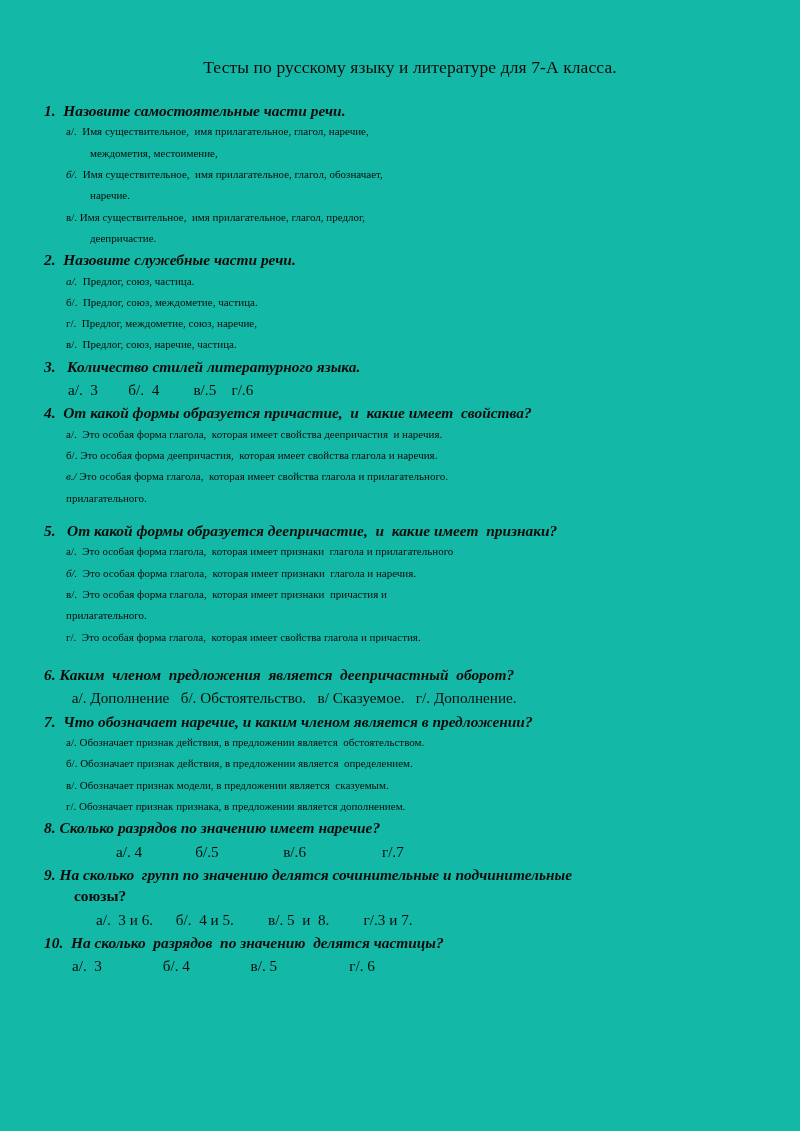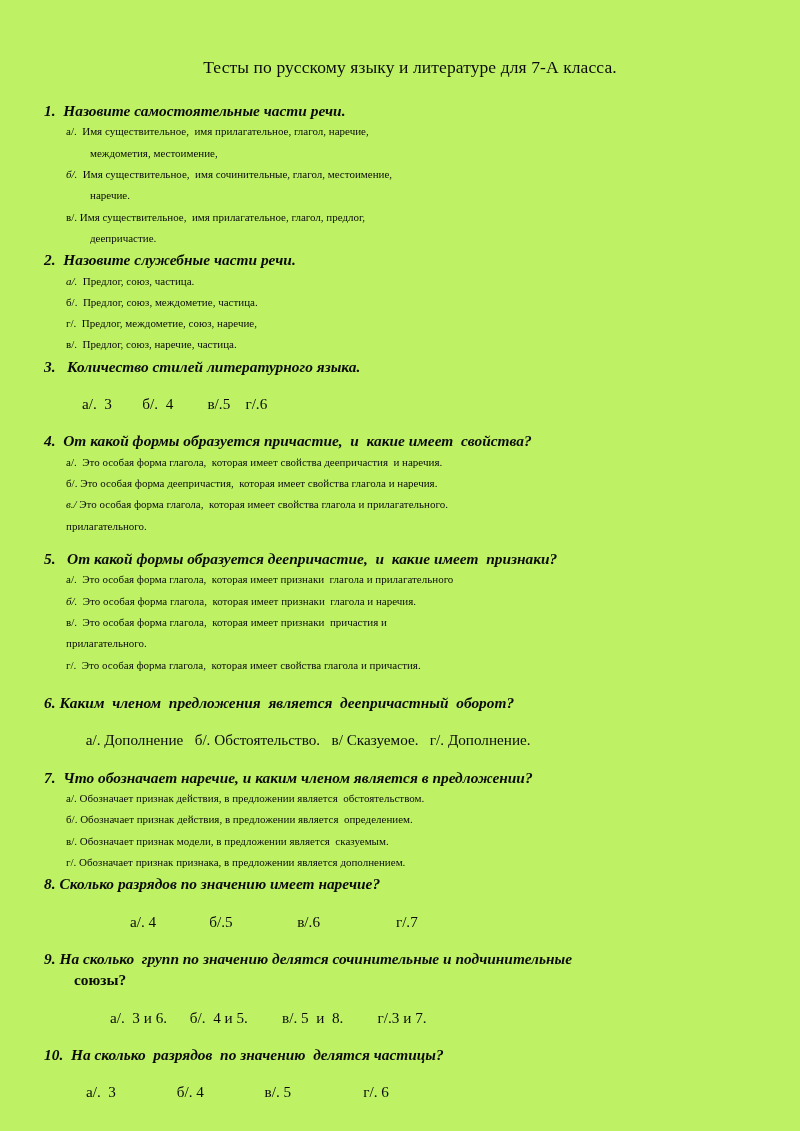--- a/index.html
+++ b/index.html
@@ -14,21 +14,21 @@
     font-family: "Liberation Serif", "DejaVu Serif", serif;
     color: #0b0b0b;
     -webkit-font-smoothing: antialiased;
   }
   .page {
     position: relative;
     width: 800px;
     height: 1131px;
     box-sizing: border-box;
     padding: 56px 44px 20px 44px;
-    background: #bef264;
+    background: #14b8a6;
     overflow: hidden;
   }
   .doc-title {
     text-align: center;
     font-size: 17.5px;
     line-height: 22px;
     font-weight: 400;
     margin: 0 0 22px 0;
     letter-spacing: .1px;
     padding-left: 20px;
@@ -59,21 +59,21 @@
   .opt-cont {
     padding-left: 46px;
   }
   .opt-flat {
     padding-left: 22px;
   }
   .opt-row {
     font-size: 15.2px;
     line-height: 21.3px;
     white-space: pre;
-    margin: 16px;
+    margin: 2px;
   }
   .gap-md { height: 11px; }
   .gap-lg { height: 16px; }
   .hang {
     padding-left: 52px;
     text-indent: -30px;
   }
   .hang-q {
     padding-left: 30px;
     text-indent: -30px;
@@ -87,21 +87,21 @@
 <body>
 
 <div class="page">
 
   <div class="doc-title">Тесты по русскому языку и литературе для 7-А класса.</div>
 
   <div class="q-block">
     <div class="q-head hang-q"><span>1.</span>  <span>Назовите самостоятельные части речи.</span></div>
     <div class="opt hang"><span class="mark">а/.</span>  <span>Имя существительное,  имя прилагательное, глагол, наречие,</span></div>
     <div class="opt opt-cont"><span>междометия, местоимение,</span></div>
-    <div class="opt hang"><span class="mark it">б/.</span>  <span>Имя существительное,  имя сочинительные, глагол, местоимение,</span></div>
+    <div class="opt hang"><span class="mark it">б/.</span>  <span>Имя существительное,  имя прилагательное, глагол, обозначает,</span></div>
     <div class="opt opt-cont"><span>наречие.</span></div>
     <div class="opt hang"><span class="mark">в/.</span> <span>Имя существительное,  имя прилагательное, глагол, предлог,</span></div>
     <div class="opt opt-cont"><span>деепричастие.</span></div>
   </div>
 
   <div class="q-block">
     <div class="q-head hang-q"><span>2.</span>  <span>Назовите служебные части речи.</span></div>
     <div class="opt hang"><span class="mark it">а/.</span>  <span>Предлог, союз, частица.</span></div>
     <div class="opt hang"><span class="mark">б/.</span>  <span>Предлог, союз, междометие, частица.</span></div>
     <div class="opt hang"><span class="mark">г/.</span>  <span>Предлог, междометие, союз, наречие,</span></div>

